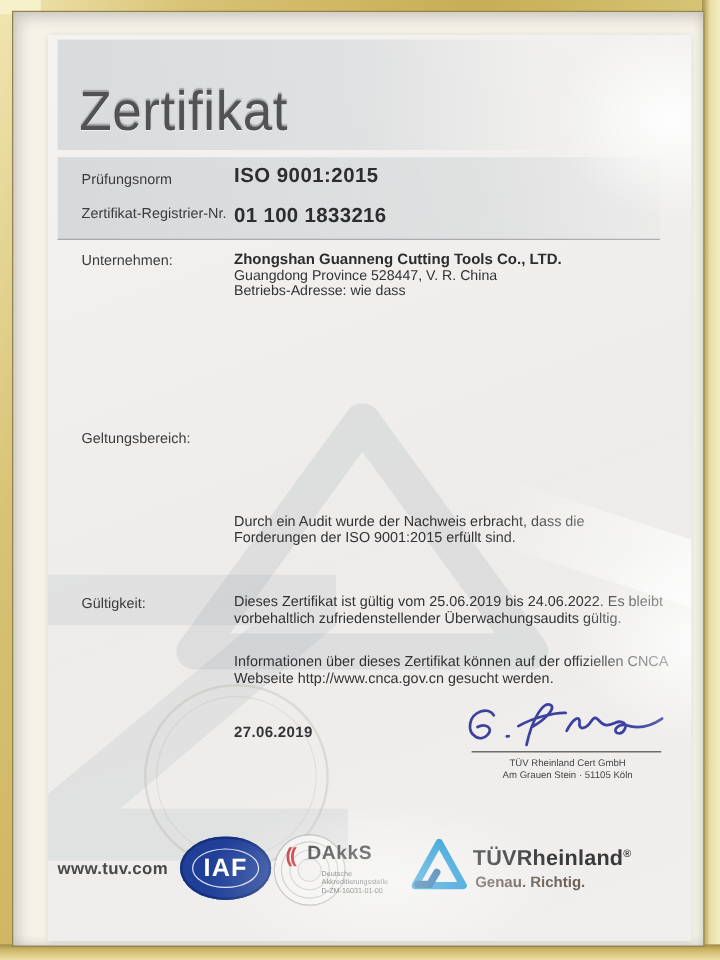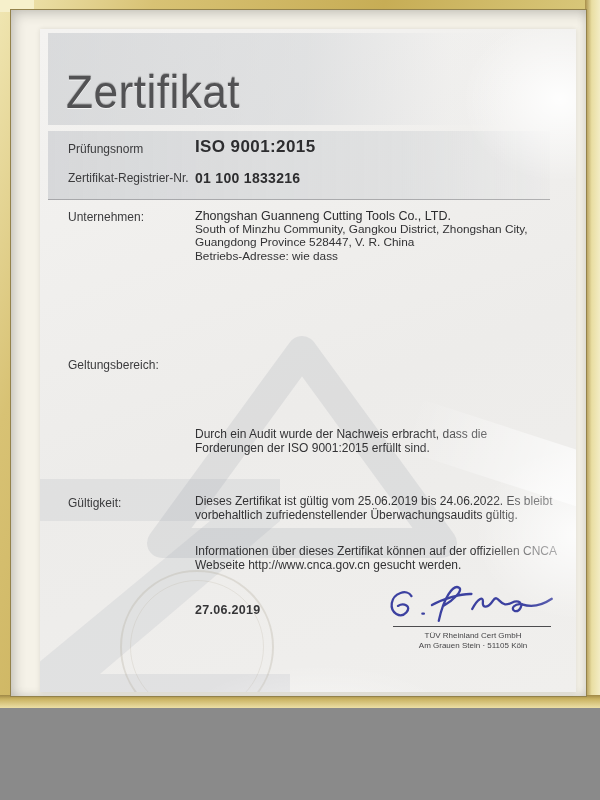--- a/index.html
+++ b/index.html
@@ -1,16 +1,16 @@
 <!DOCTYPE html>
 <html><head>
 <meta charset="utf-8">
 <style>
   html,body{margin:0;padding:0;background:#8a8a8a;font-family:"Liberation Sans",sans-serif;}
-  .photo{position:relative;width:600px;height:708px;overflow:hidden;
+  .photo{position:relative;width:600px;height:800px;overflow:hidden;
     background:linear-gradient(110deg,#f0e6b2 0%,#d8c274 18%,#c7ad55 45%,#d9c87b 70%,#cbb15e 100%);}
   .frame-right{position:absolute;right:0;top:0;width:15px;height:100%;
     background:linear-gradient(to left,#f3ecc4 0%,#e9dea2 55%,#a98f4a 100%);}
   .frame-bottom{position:absolute;left:0;bottom:0;width:100%;height:13px;
     background:linear-gradient(to top,#ecdfa6 0%,#c9b261 70%,#9f8846 100%);}
   .frame-corner{position:absolute;left:0;top:0;width:34px;height:12px;background:#f6f0cb;}
   .mat{position:absolute;left:11px;top:10px;right:14px;bottom:12px;background:#f5f2e8;
     box-shadow:0 0 0 1px #93824b, inset 4px 4px 12px rgba(0,0,0,0.18), inset -2px -2px 8px rgba(0,0,0,0.08);}
   .paper{position:absolute;left:40px;top:29px;right:24px;bottom:16px;overflow:hidden;
     background:linear-gradient(160deg,#f4f3f1 0%,#edecea 55%,#f0efed 100%);
@@ -19,23 +19,23 @@
   .band-a{left:8px;top:4px;width:470px;height:92px;
     background:linear-gradient(to right,rgba(196,199,203,0.55),rgba(205,208,212,0.48) 55%,rgba(230,231,233,0.15) 85%,rgba(240,240,241,0));}
   .band-b{left:8px;top:102px;width:502px;height:68px;
     background:linear-gradient(to right,rgba(197,200,204,0.60),rgba(207,210,213,0.50) 70%,rgba(224,225,228,0.22));
     border-bottom:1px solid rgba(128,128,132,0.55);}
   .title{left:26px;top:36px;font-size:46px;font-weight:400;color:#525254;letter-spacing:0.5px;
     transform:scaleX(0.96);transform-origin:left;
     text-shadow:0 1px 0 rgba(255,255,255,0.65), 0 -1px 1px rgba(50,50,50,0.35);}
   .lbl{font-size:12px;color:#3b3b3d;}
   .val-bold-lg{font-size:17px;font-weight:bold;color:#2d2d2f;letter-spacing:0.4px;}
-  .val-bold{font-size:14px;font-weight:bold;color:#2d2d2f;letter-spacing:0.3px;}
+  .val-bold{font-size:17px;font-weight:bold;color:#2d2d2f;letter-spacing:0.3px;}
   .body-txt{font-size:12px;color:#323234;line-height:13.6px;}
-  .company-name{font-size:12.5px;font-weight:normal;color:#2c2c2e;line-height:14px;white-space:nowrap;}
+  .company-name{font-size:12.5px;font-weight:bold;color:#2c2c2e;line-height:14px;white-space:nowrap;text-align:center;}
   .company-line{font-size:11.8px;color:#323234;line-height:13.4px;white-space:nowrap;}
   sup{font-size:8px;}
   .sig-line{left:353px;top:597px;width:158px;height:1px;background:#4c4c4e;}
   .issuer{left:348px;width:170px;text-align:center;font-size:8px;color:#454547;line-height:10px;}
   .date-txt{left:155px;top:574px;font-size:12.5px;font-weight:bold;color:#353537;letter-spacing:0.3px;}
   .website{left:8px;top:686px;font-size:14px;font-weight:bold;color:#48484a;letter-spacing:0.3px;}
   .iaf{left:110px;top:668px;width:76px;height:53px;border-radius:50%;
     background:#1f3f98;box-shadow:inset 0 0 0 2px #16307c, inset 0 0 0 10px #1f3f98, inset 0 0 0 11px rgba(255,255,255,0.85);
     display:flex;align-items:center;justify-content:center;}
   .iaf span{color:#fff;font-size:21px;font-weight:bold;letter-spacing:1px;}
@@ -91,21 +91,20 @@
     <div class="abs title">Zertifikat</div>
 
     <div class="abs lbl" style="left:28px;top:113px;">Prüfungsnorm</div>
     <div class="abs val-bold-lg" style="left:155px;top:108px;">ISO 9001:2015</div>
     <div class="abs lbl" style="left:28px;top:142px;">Zertifikat-Registrier-Nr.</div>
     <div class="abs val-bold" style="left:155px;top:141px;">01 100 1833216</div>
 
     <div class="abs lbl" style="left:28px;top:181px;text-align:center;">Unternehmen:</div>
     <div class="abs" style="left:155px;top:180px;">
       <div class="company-name">Zhongshan Guanneng Cutting Tools Co., LTD.</div>
-      <div class="company-line">South of Minzhu Community, Gangkou District, Zhongshan City,</div>
       <div class="company-line">Guangdong Province 528447, V. R. China</div>
       <div class="company-line">Betriebs-Adresse: wie dass</div>
     </div>
 
     <div class="abs lbl" style="left:28px;top:329px;">Geltungsbereich:</div>
 
     <div class="abs body-txt" style="left:155px;top:399px;width:348px;">Durch ein Audit wurde der Nachweis erbracht, dass die Forderungen der ISO 9001:2015 erfüllt sind.</div>
 
     <div class="abs lbl" style="left:28px;top:467px;">Gültigkeit:</div>
     <div class="abs body-txt" style="left:155px;top:466px;width:374px;">Dieses Zertifikat ist gültig vom 25.06.2019 bis 24.06.2022. Es bleibt vorbehaltlich zufriedenstellender Überwachungsaudits gültig.</div>

